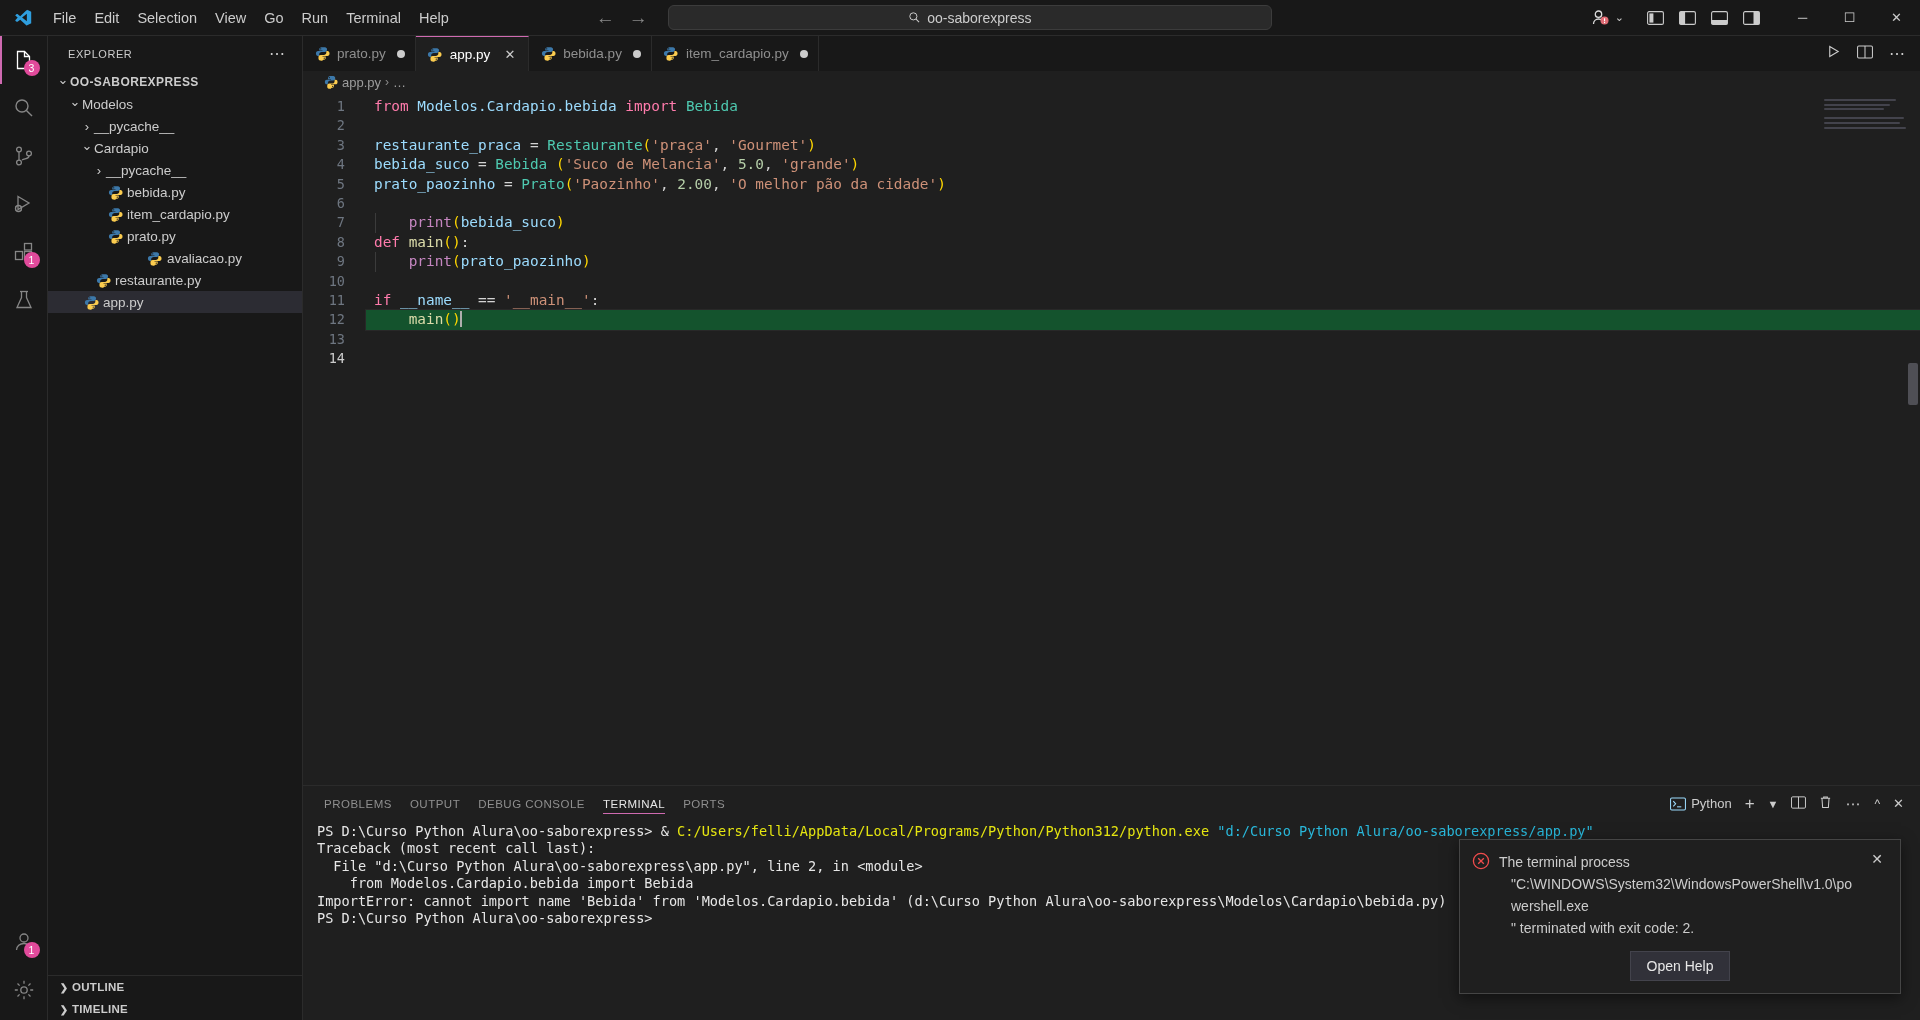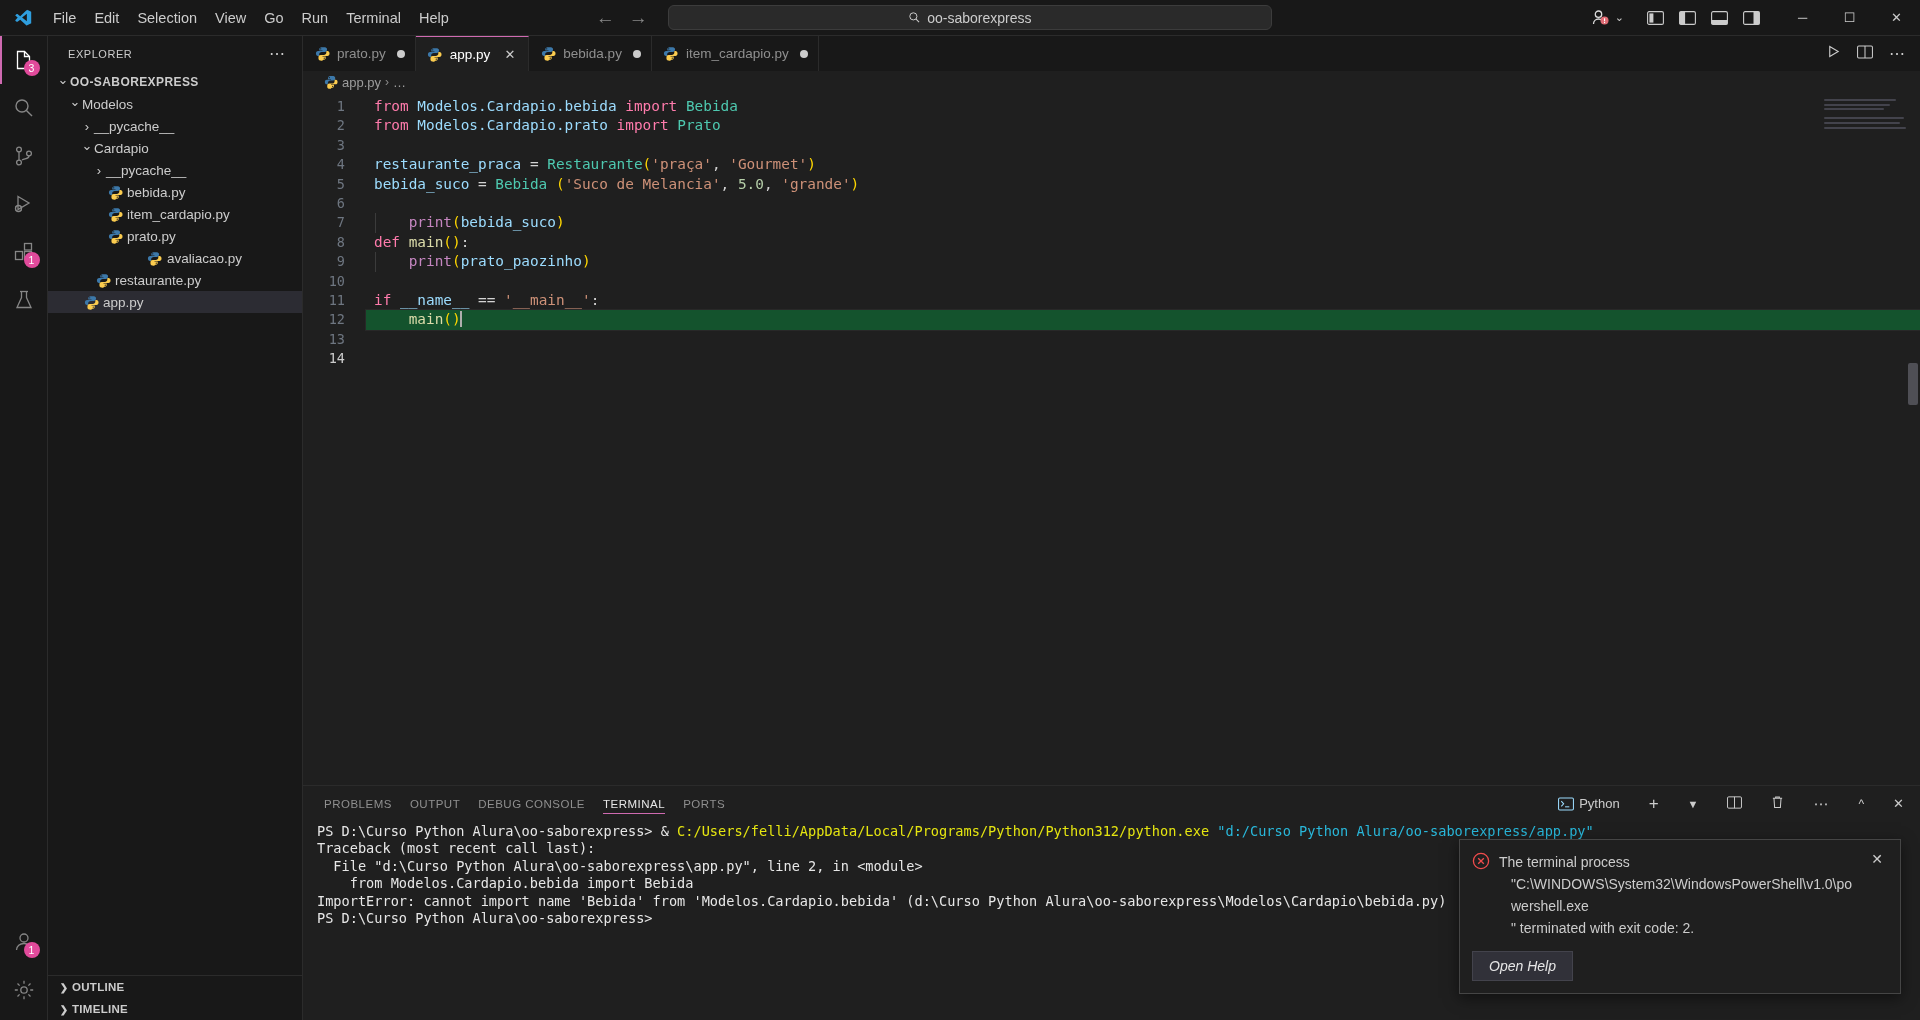--- a/index.html
+++ b/index.html
@@ -183,21 +183,21 @@
   .panel-head { height: 35px; flex:0 0 35px; display:flex; align-items:center; padding-left: 12px; }
   .ptab {
     padding: 0 9px; height: 35px; display:flex; align-items:center;
     font-size: 11.5px; letter-spacing: .5px; color: #8f8f8f; text-transform: uppercase; cursor: default;
     position: relative;
   }
   .ptab.active { color: #e7e7e7; }
   .ptab.active::after {
     content:""; position:absolute; left: 9px; right: 9px; bottom: 7px; height: 1px; background:#cf6ab1;
   }
-  .panel-actions { margin-left:auto; display:flex; align-items:center; gap: 29px; padding-right: 16px; color:#cccccc; font-size:13px;}
+  .panel-actions { margin-left:auto; display:flex; align-items:center; gap: 13px; padding-right: 16px; color:#cccccc; font-size:13px;}
   .term-sel { display:flex; align-items:center; gap:5px; font-size: 13px; color:#cccccc; }
 
   .term-body {
     flex:1; padding: 2px 0 0 14px; overflow:hidden;
     font-family: "DejaVu Sans Mono", monospace; font-size: 13.6px; line-height: 17.4px;
     color: #cccccc; white-space: pre;
   }
   .t-yellow { color: #e5e510; }
   .t-cyan { color: #29b8db; }
   .t-white { color: #e7e7e7; }
@@ -207,21 +207,21 @@
     position: absolute; right: 19px; bottom: 26px;
     width: 442px;
     background: #1f1f1f; border: 1px solid #454545;
     box-shadow: 0 4px 14px rgba(0,0,0,.5);
     z-index: 40;
   }
   .toast-main { display: flex; padding: 11px 12px 4px 12px; gap: 9px; }
   .toast-err { width: 18px; height: 18px; flex:0 0 18px; margin-top: 1px; }
   .toast-text { flex:1; font-size: 14px; line-height: 22px; color: #cccccc; word-break: break-all; }
   .toast-x { width: 22px; height: 20px; display:flex; align-items:flex-start; justify-content:center; color:#cccccc; font-size:14px; cursor: default;}
-  .toast-actions { display:flex; justify-content:flex-start; padding: 8px 12px 12px 12px; font-style: italic; }
+  .toast-actions { display:flex; justify-content:center; padding: 8px 12px 12px 12px; }
   .toast-btn {
     background: #313139; color:#e7e7e7; font-size: 14px;
     padding: 6px 16px; border: 1px solid #43434c; cursor: default;
   }
   .right-scroll { position:absolute; right:0; top:0; bottom:0; width:14px; }
 </style>
 </head>
 <body>
 
 <div class="app">
@@ -553,24 +553,24 @@
             <div class="lnum">8</div>
             <div class="lnum">9</div>
             <div class="lnum">10</div>
             <div class="lnum">11</div>
             <div class="lnum">12</div>
             <div class="lnum">13</div>
             <div class="lnum cur">14</div>
           </div>
         <div class="code" id="code">
             <div class="cline"><span class="kw">from </span><span class="mod">Modelos.Cardapio.bebida </span><span class="kw">import </span><span class="cls">Bebida</span></div>
-            <div class="cline"><span class="kw">from </span><span class="mod">Modelos.Cardapio.prato </span><span class="kw">import </span><span class="cls">Prato</span></div>
             <div class="cline"></div>
             <div class="cline"><span class="var">restaurante_praca </span><span class="op">= </span><span class="cls">Restaurante</span><span class="pun">(</span><span class="str">'praça'</span><span class="op">, </span><span class="str">'Gourmet'</span><span class="pun">)</span></div>
             <div class="cline"><span class="var">bebida_suco </span><span class="op">= </span><span class="cls">Bebida </span><span class="pun">(</span><span class="str">'Suco de Melancia'</span><span class="op">, </span><span class="num">5.0</span><span class="op">, </span><span class="str">'grande'</span><span class="pun">)</span></div>
+            <div class="cline"><span class="var">prato_paozinho </span><span class="op">= </span><span class="cls">Prato</span><span class="pun">(</span><span class="str">'Paozinho'</span><span class="op">, </span><span class="num">2.00</span><span class="op">, </span><span class="str">'O melhor pão da cidade'</span><span class="pun">)</span></div>
             <div class="cline"></div>
             <div class="cline"><span class="op">    </span><span class="bi">print</span><span class="pun">(</span><span class="var">bebida_suco</span><span class="pun">)</span><span class="indent-guide" style="left: 9px;"></span></div>
             <div class="cline"><span class="kw">def </span><span class="fn">main</span><span class="pun">()</span><span class="op">:</span></div>
             <div class="cline"><span class="op">    </span><span class="bi">print</span><span class="pun">(</span><span class="var">prato_paozinho</span><span class="pun">)</span><span class="indent-guide" style="left: 9px;"></span></div>
             <div class="cline"></div>
             <div class="cline"><span class="kw">if </span><span class="dunder">__name__ </span><span class="op">== </span><span class="str">'__main__'</span><span class="op">:</span></div>
             <div class="cline active"><span class="op">    </span><span class="fn">main</span><span class="pun">()</span><span class="cursor"></span></div>
           </div>
 
         <div class="minimap">

